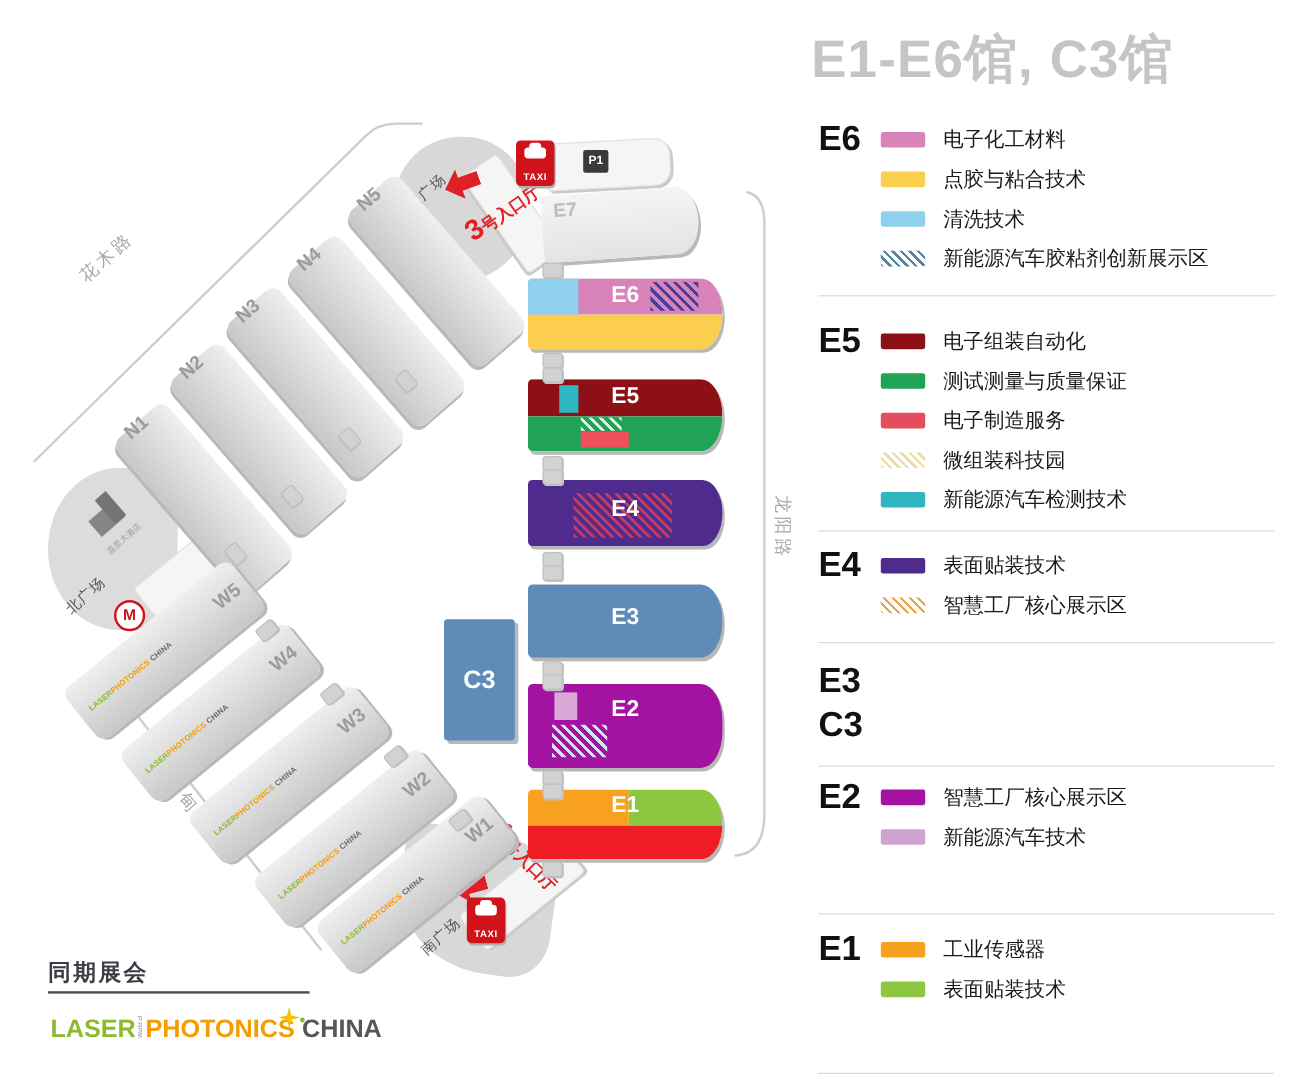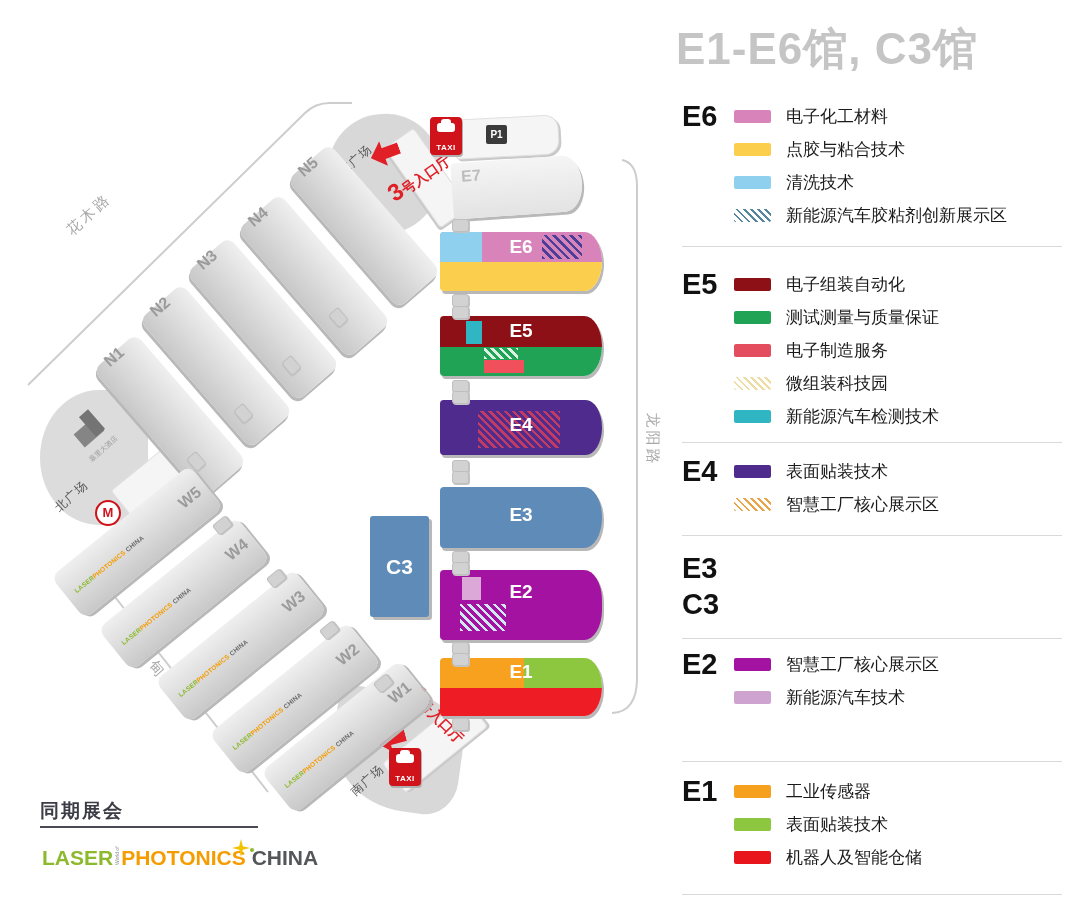--- a/index.html
+++ b/index.html
@@ -337,24 +337,20 @@
   <div class="hid">E1</div>
   <div class="rows">
     <div class="lrow">
         <span class="sw c-orange"></span>
         <span class="ltxt">工业传感器</span>
       </div>
     <div class="lrow">
         <span class="sw c-ygreen"></span>
         <span class="ltxt">表面贴装技术</span>
       </div>
-    <div class="lrow">
-        <span class="sw c-red"></span>
-        <span class="ltxt">机器人及智能仓储</span>
-      </div>
   </div>
 </div>
 <div class="divider" style="top:894px;"></div>
 
 <div class="abs nowrap" id="footer-heading">同期展会</div>
 <div class="abs" id="footer-line"></div>
 <div class="abs" id="footer-logo">
   <span class="laser">LASER</span><span class="worldof">World of</span><span class="photonics">PHOTONICS</span><span class="china">CHINA</span>
 </div>
 <div class="sparkle"></div>

